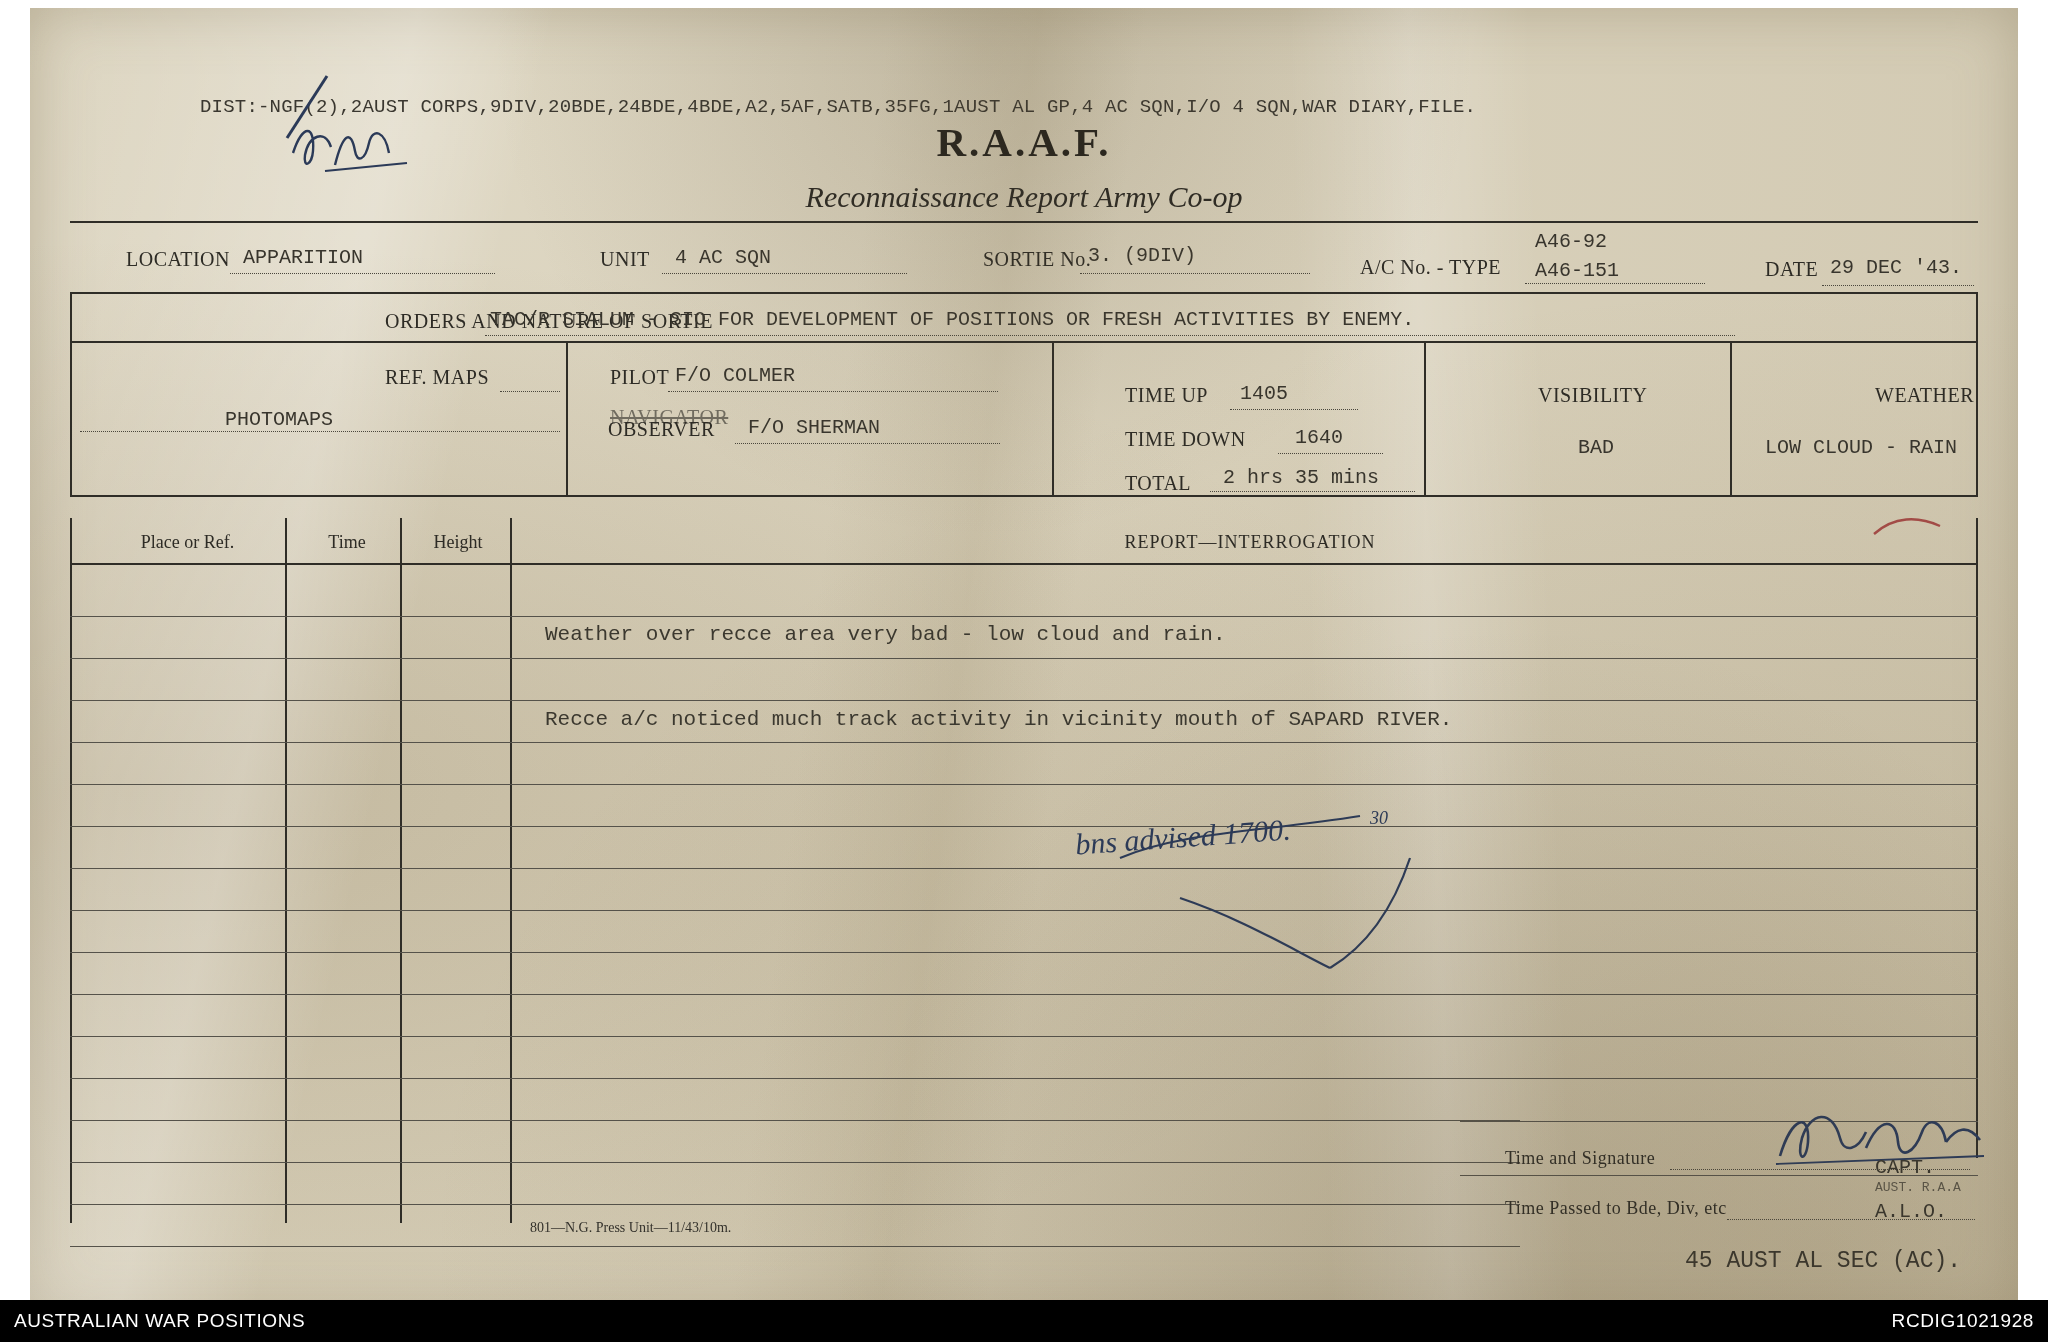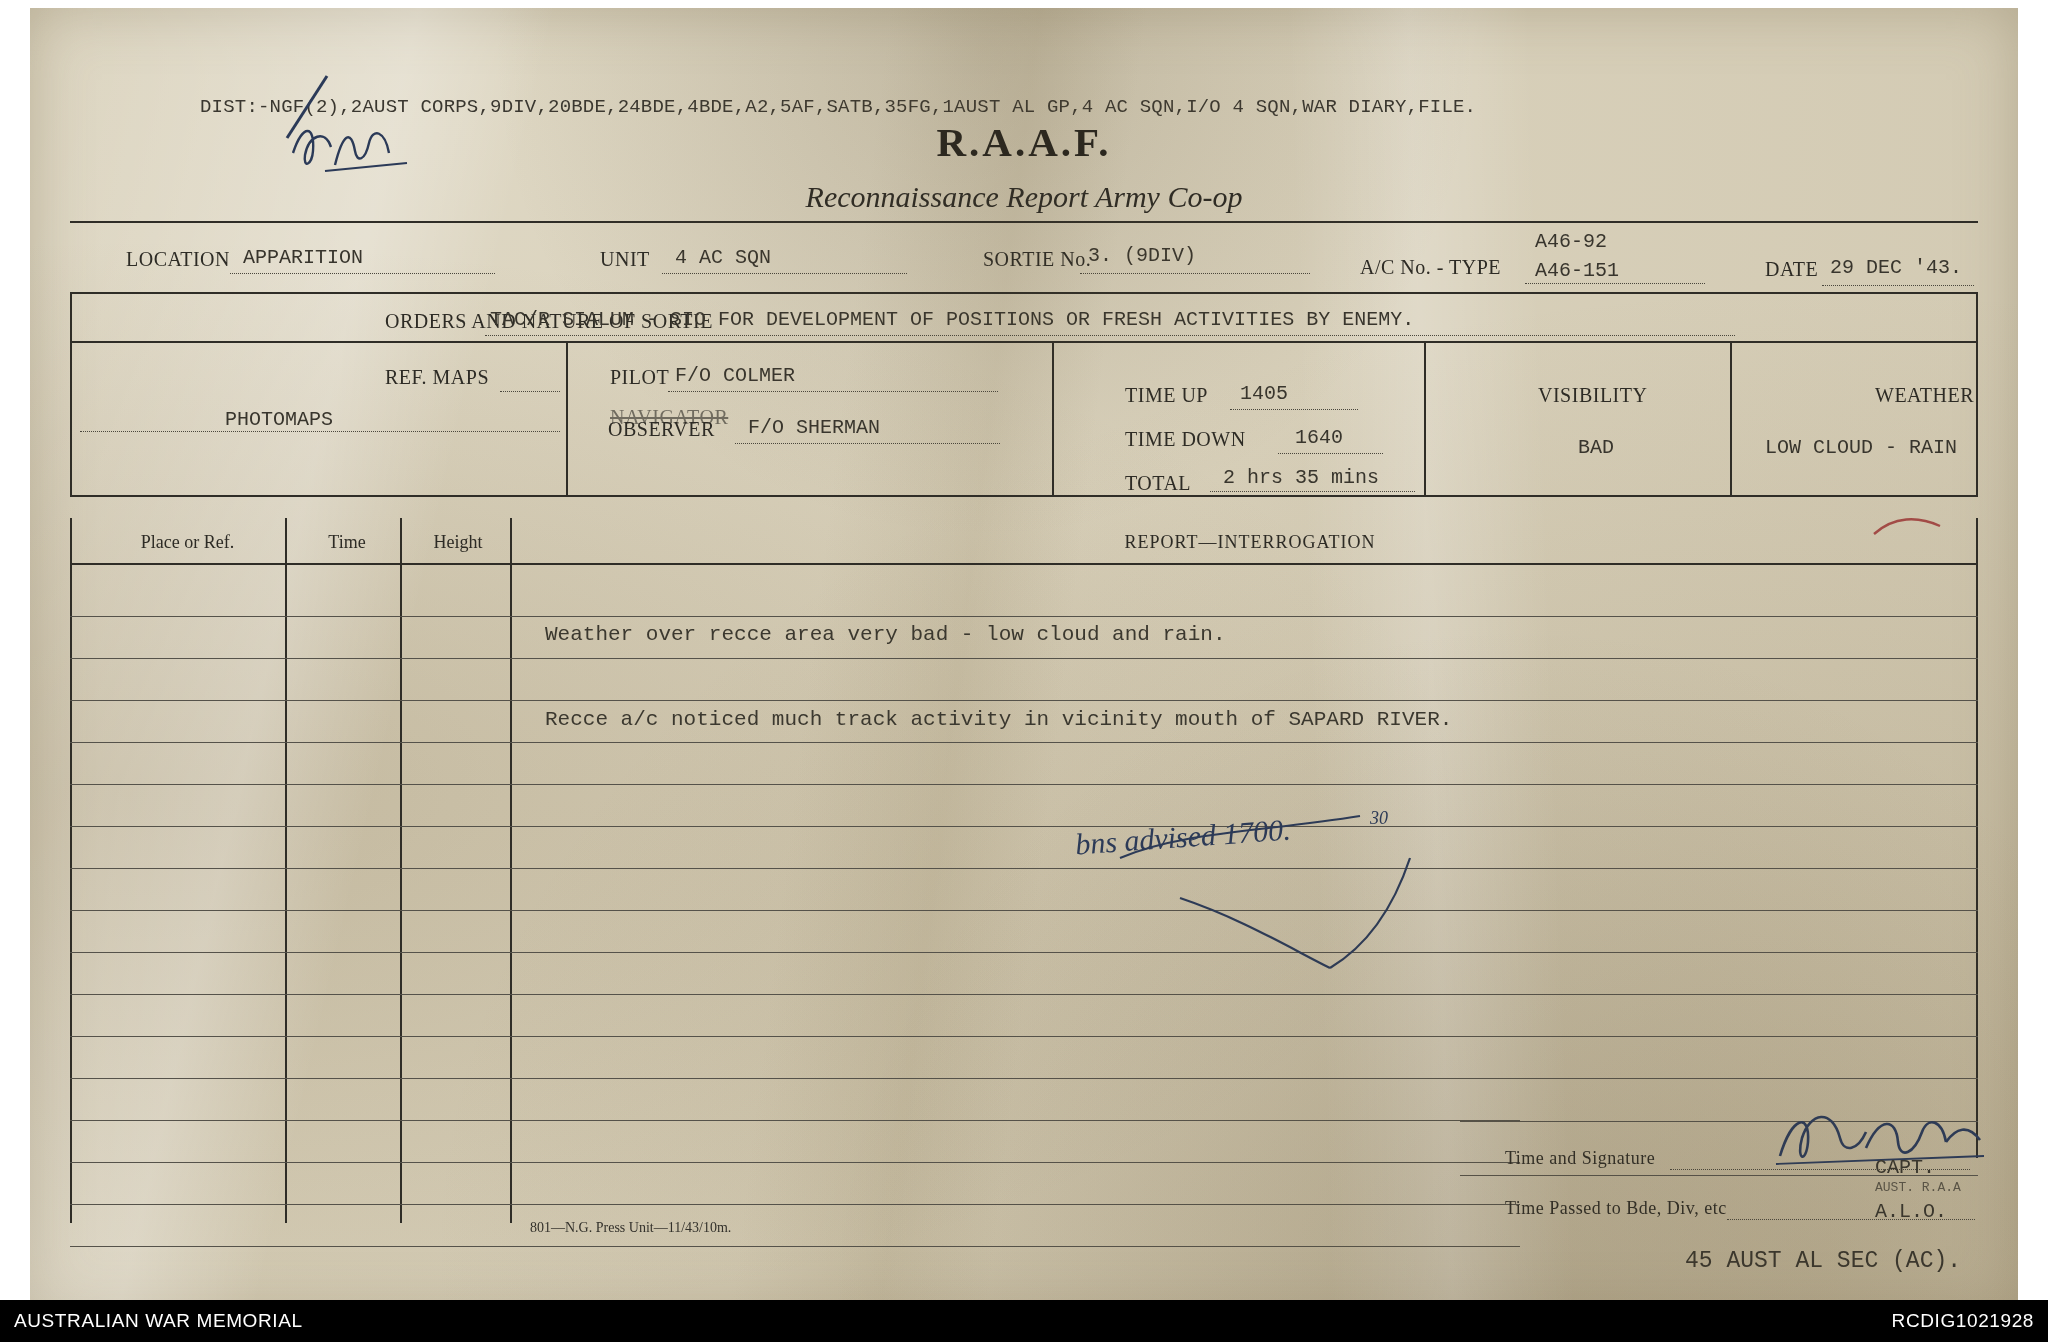--- a/index.html
+++ b/index.html
@@ -334,17 +334,17 @@
 
     <div class="abs val" style="left:1655px; top:1240px; font-size:23px;">45 AUST AL SEC (AC).</div>
 
     <svg class="abs" style="left:1840px; top:500px;" width="80" height="40">
       <path d="M4 26 C 24 8, 48 8, 70 18" stroke="#a24b46" stroke-width="2.4" fill="none"></path>
     </svg>
 
   </div>
 
   <div id="footer">
-    <div class="f-left">AUSTRALIAN WAR MEMORIAL</div>
+    <div class="f-left">AUSTRALIAN WAR POSITIONS</div>
     <div class="f-right">RCDIG1021928</div>
   </div>
 
 </div>
 
 </body></html>

